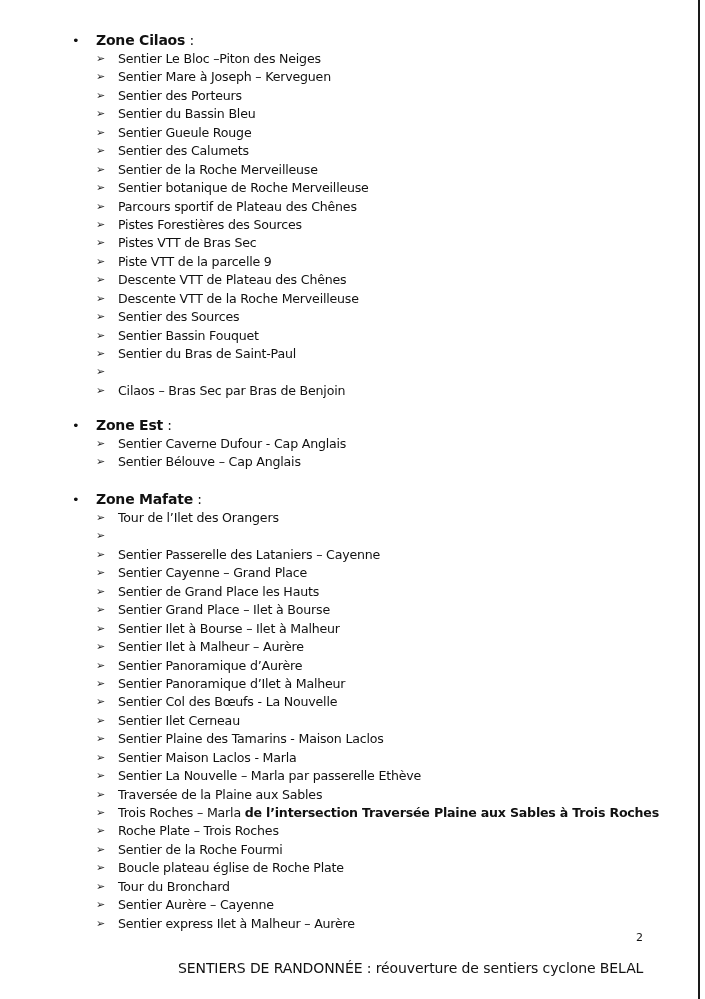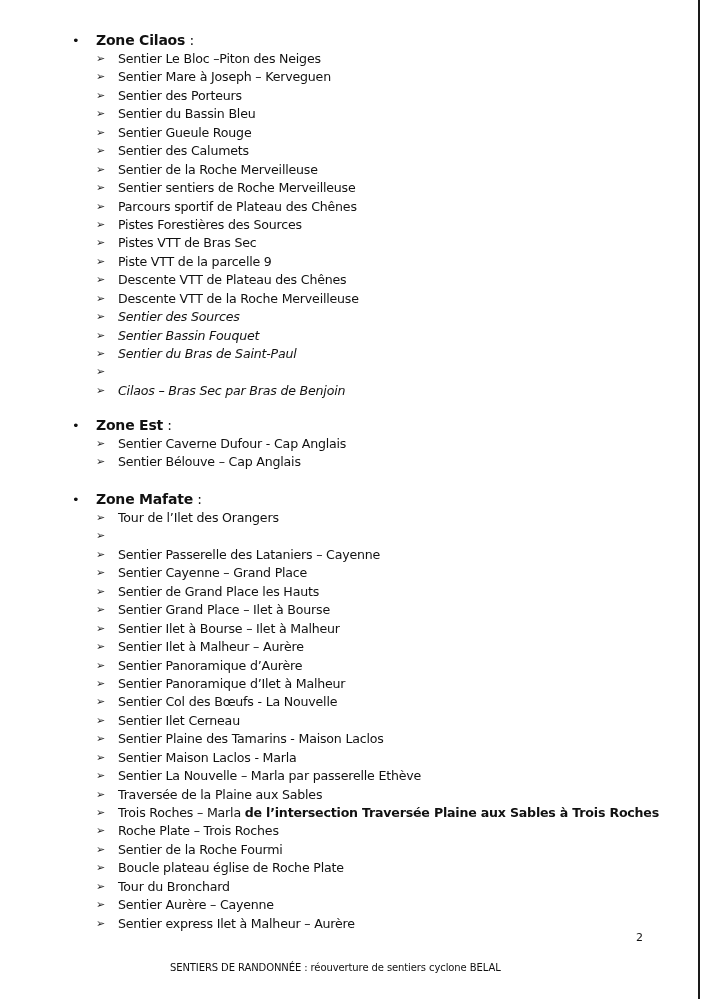--- a/index.html
+++ b/index.html
@@ -9,24 +9,24 @@
   .page { position: absolute; left: 0; top: 0; width: 698px; height: 999px; }
   .zone { position: absolute; left: 0; width: 690px; }
   .zone-head { position: relative; height: 19px; }
   .zone-bullet { position: absolute; left: 72px; top: 0; font-size: 13px; line-height: 19px; }
   .zone-title { position: absolute; left: 96px; top: 0; font-size: 14px; line-height: 19px; font-weight: bold; letter-spacing: -0.2px; }
   .zone-colon { font-weight: normal; }
   ul.items { list-style: none; margin: 0; padding: 0; }
   ul.items li { position: relative; height: 18.45px; }
   .arrow { position: absolute; left: 96px; top: 0; font-size: 11px; line-height: 18.45px; color: #222; }
   .item-text { position: absolute; left: 118px; top: 0; font-size: 12.6px; line-height: 18.45px; white-space: nowrap; letter-spacing: -0.2px; }
-  .italic { font-style: italic; }
+  .italic { }
   .bold-part { font-weight: bold; margin-top: 22px; }
   .page-number { position: absolute; left: 636px; top: 931px; font-size: 11px; line-height: 14px; }
-  .footer { position: absolute; left: 170px; top: 961px; font-size: 10px; line-height: 14px; letter-spacing: -0.1px; }
+  .footer { position: absolute; left: 178px; top: 961px; font-size: 14px; line-height: 14px; letter-spacing: -0.1px; }
 </style>
 </head>
 <body>
 
 <div class="page">
 
   <div class="zone" style="top:31px;">
     <div class="zone-head">
       <span class="zone-bullet">•</span>
       <span class="zone-title"><span>Zone Cilaos</span><span class="zone-colon"> :</span></span>
@@ -55,21 +55,21 @@
       <li>
           <span class="arrow">➢</span>
           <span class="item-text">Sentier des Calumets</span>
         </li>
       <li>
           <span class="arrow">➢</span>
           <span class="item-text">Sentier de la Roche Merveilleuse</span>
         </li>
       <li>
           <span class="arrow">➢</span>
-          <span class="item-text">Sentier sentiers de Roche Merveilleuse</span>
+          <span class="item-text">Sentier botanique de Roche Merveilleuse</span>
         </li>
       <li>
           <span class="arrow">➢</span>
           <span class="item-text">Parcours sportif de Plateau des Chênes</span>
         </li>
       <li>
           <span class="arrow">➢</span>
           <span class="item-text">Pistes Forestières des Sources</span>
         </li>
       <li>

